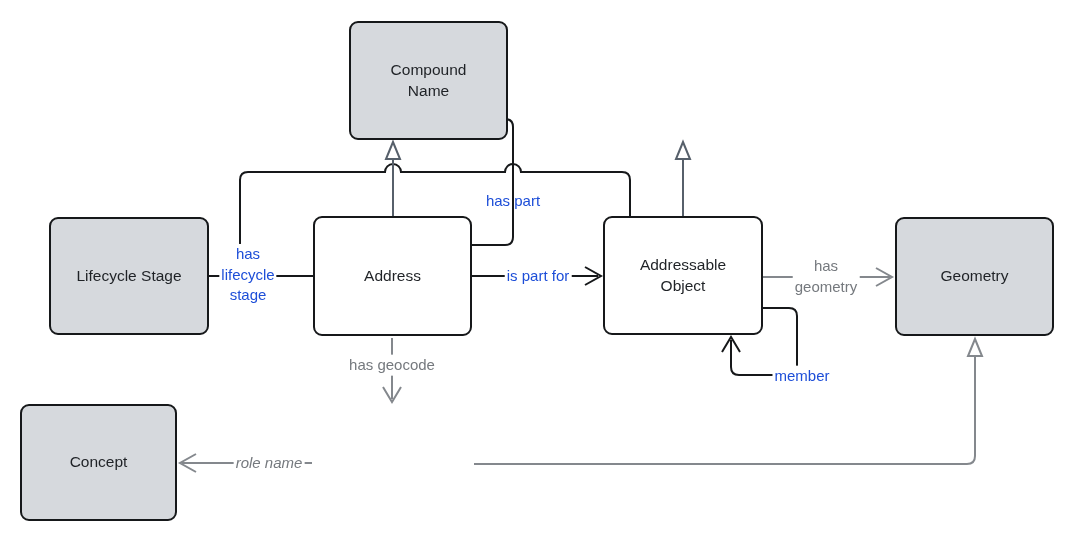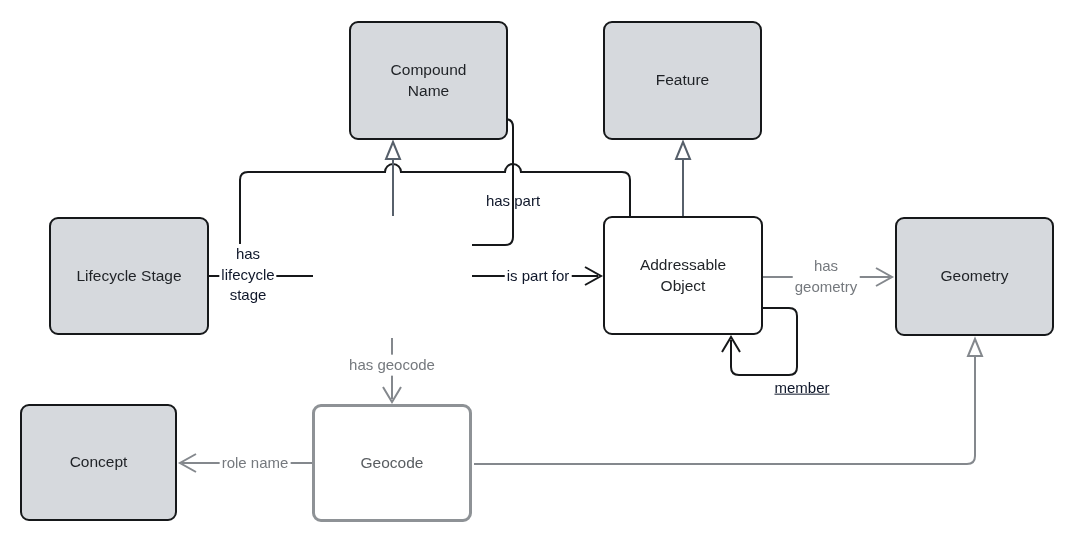--- a/index.html
+++ b/index.html
@@ -25,21 +25,21 @@
     background:#ffffff;
   }
   .node.gray{background:#d6d9dd;}
   .node.geocode{border:3px solid #8e9296;color:#595d61;}
   .lbl{
     position:absolute;
     transform:translate(-50%,-50%);
     font-size:15px;
     line-height:1.38;
     text-align:center;
-    color:#0f172a;
+    color:#1d4ed8;
     white-space:pre-line;
     background:#ffffff;
     padding:0 2px;
   }
   .lbl.gray{color:#75797e;}
   .lbl.nobg{background:transparent;padding:0;}
 </style>
 </head>
 <body>
 
@@ -96,44 +96,43 @@
 
     <g stroke="#84888d" stroke-width="2">
       <path d="M474,464 H967 Q975,464 975,456 V356" fill="none"></path>
       <polygon points="975,339 968,356 982,356" fill="#ffffff"></polygon>
     </g>
   </svg>
 
   <div class="node gray" style="left:313px;top:21px;width:159px;height:119px;margin-left:36px;">Compound
 Name</div>
 
-  <div class="node gray" style="left:603px;top:21px;width:159px;height:119px;">Feature</div>
 
   <div class="node gray" style="left:20px;top:217px;width:160px;height:118px;margin-left:29px;">Lifecycle Stage</div>
 
+  <div class="node" style="left:313px;top:216px;width:159px;height:120px;">Address</div>
 
   <div class="node" style="left:603px;top:216px;width:160px;height:119px;">Addressable
 Object</div>
 
   <div class="node gray" style="left:895px;top:217px;width:159px;height:119px;">Geometry</div>
 
   <div class="node gray" style="left:20px;top:404px;width:157px;height:117px;">Concept</div>
 
-  <div class="node geocode" style="left:312px;top:404px;width:160px;height:118px;">Geocode</div>
 
   <div class="lbl" style="left:248px;top:275px;">has
 lifecycle
 stage</div>
 
   <div class="lbl nobg" style="left:513px;top:201px;">has part</div>
 
   <div class="lbl" style="left:538px;top:276px;">is part for</div>
 
-  <div class="lbl" style="left:802px;top:388px;text-decoration:underline;">member</div>
+  <div class="lbl" style="left:802px;top:376px;">member</div>
 
   <div class="lbl gray" style="left:392px;top:365px;">has geocode</div>
 
-  <div class="lbl gray" style="left:255px;top:463px;">role name</div>
+  <div class="lbl gray" style="left:269px;top:463px;font-style:italic;">role name</div>
 
   <div class="lbl gray" style="left:826px;top:277px;">has
 geometry</div>
 
 </div>
 
 </body></html>

